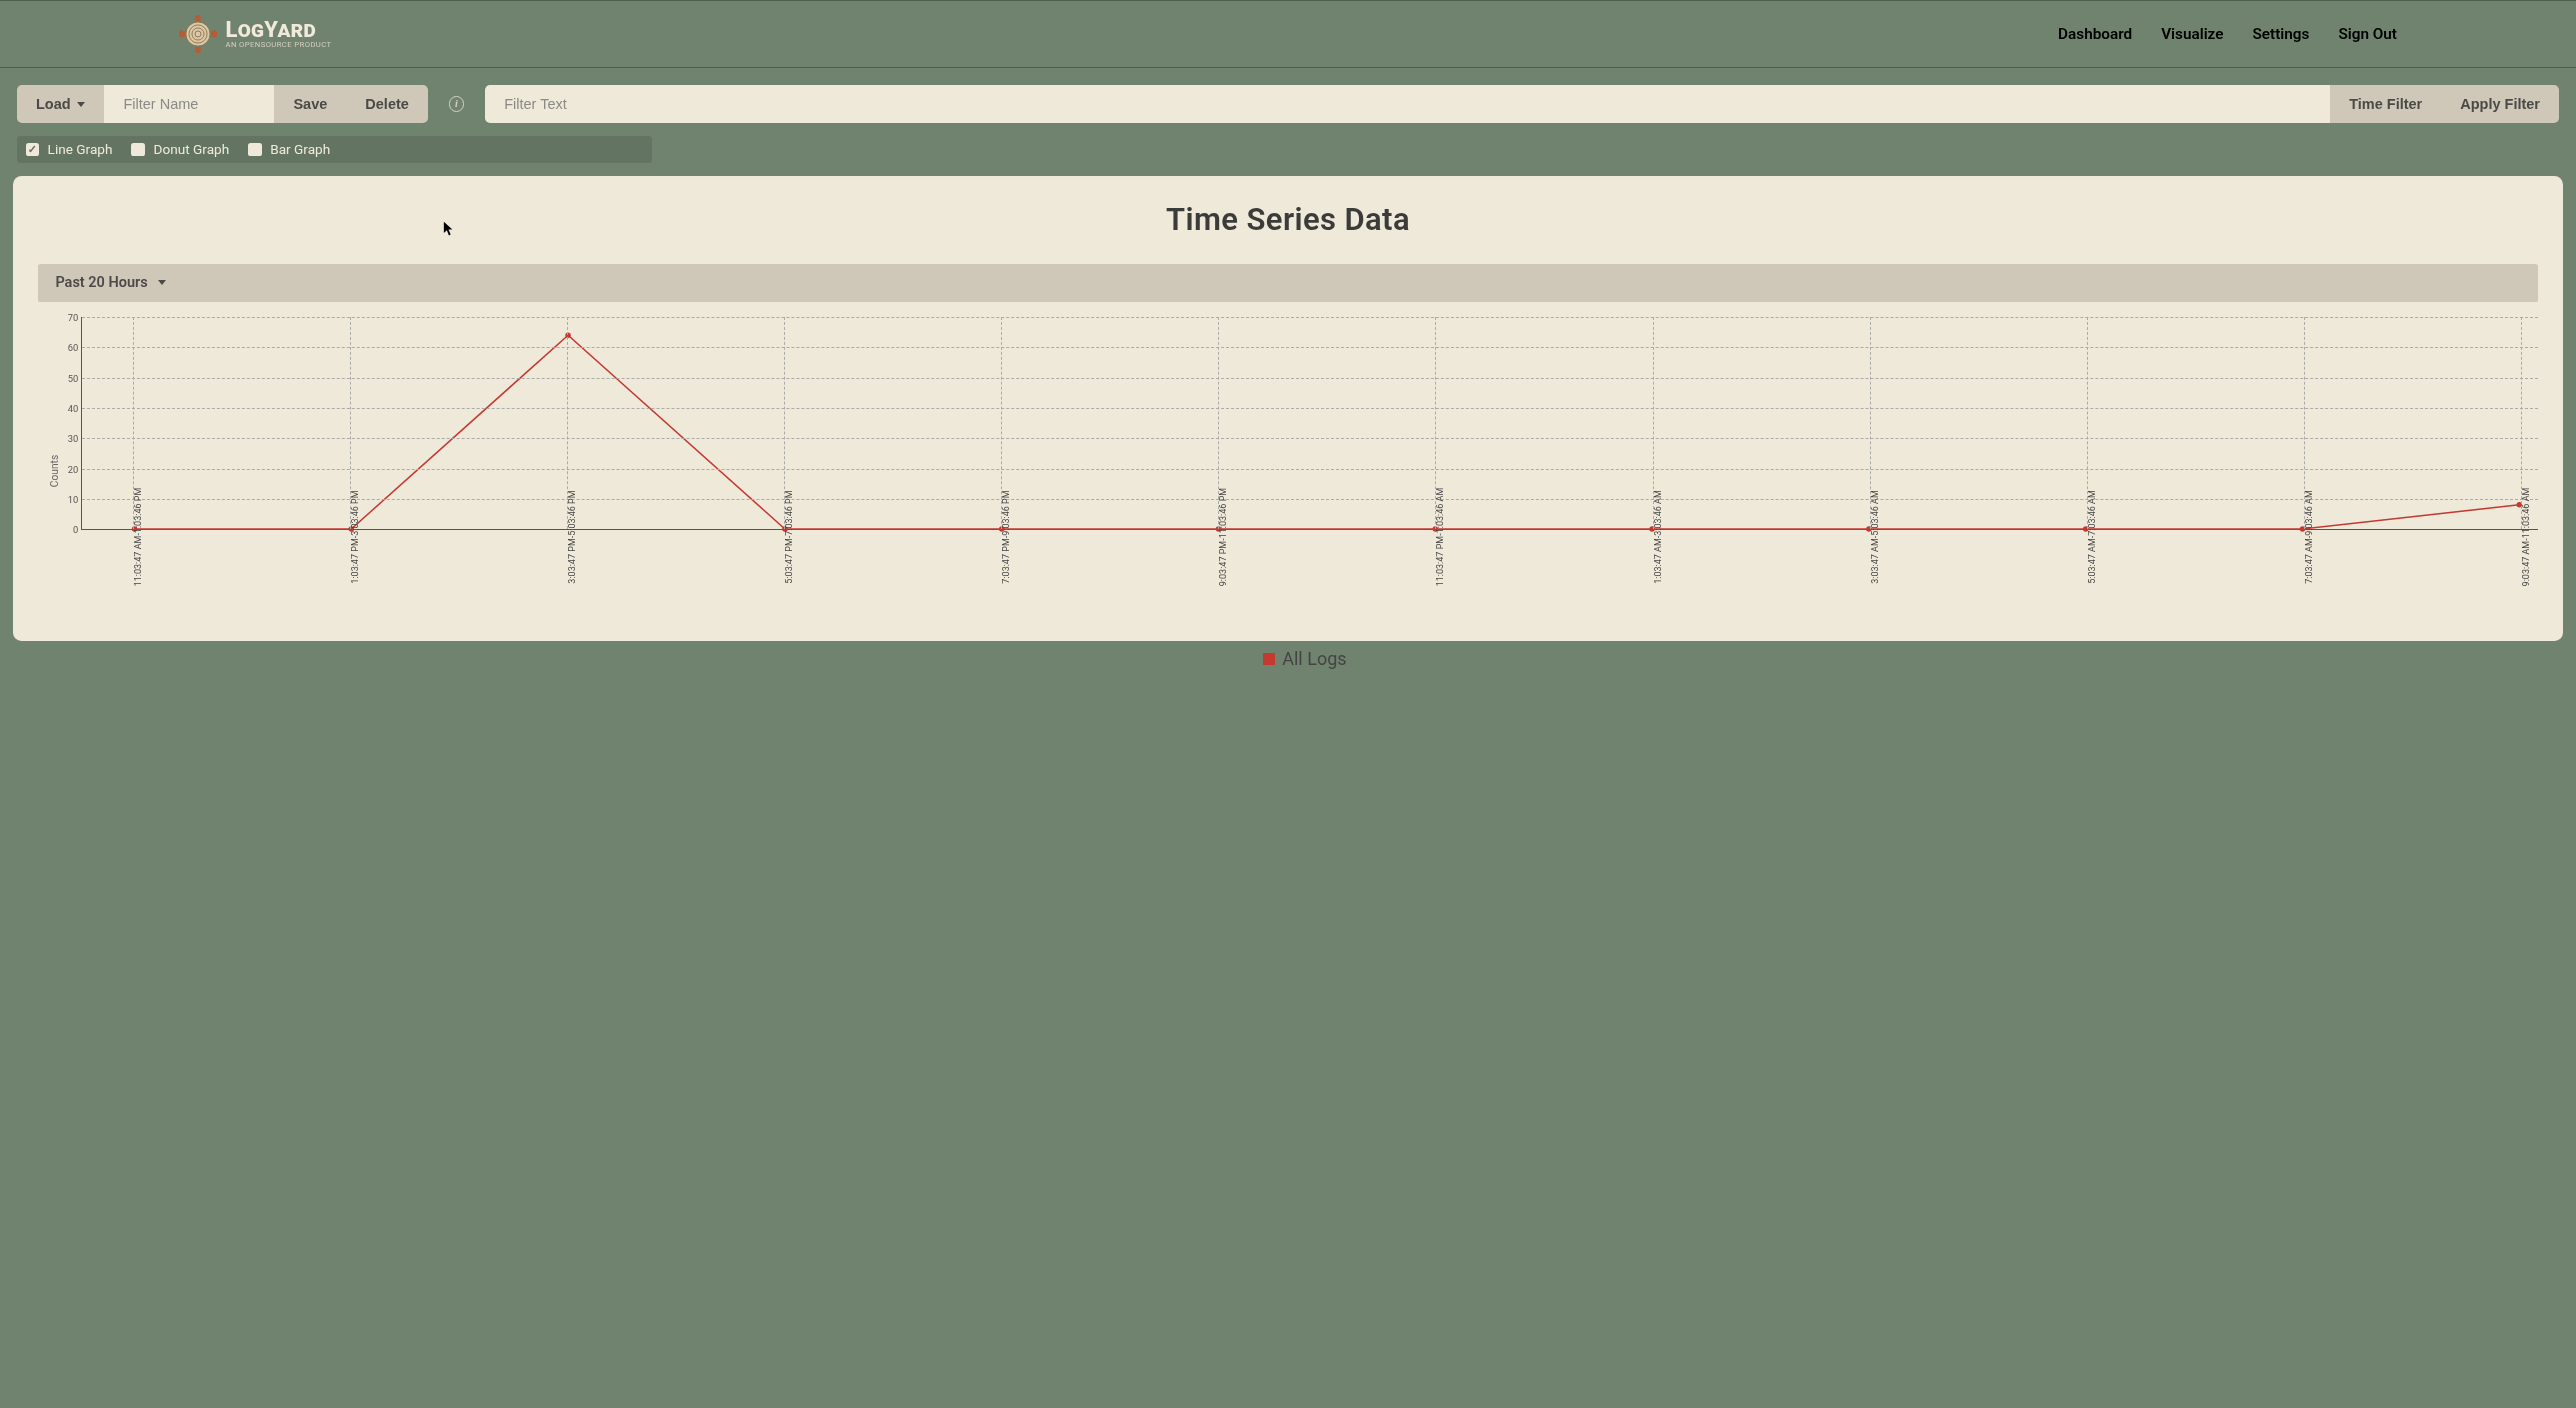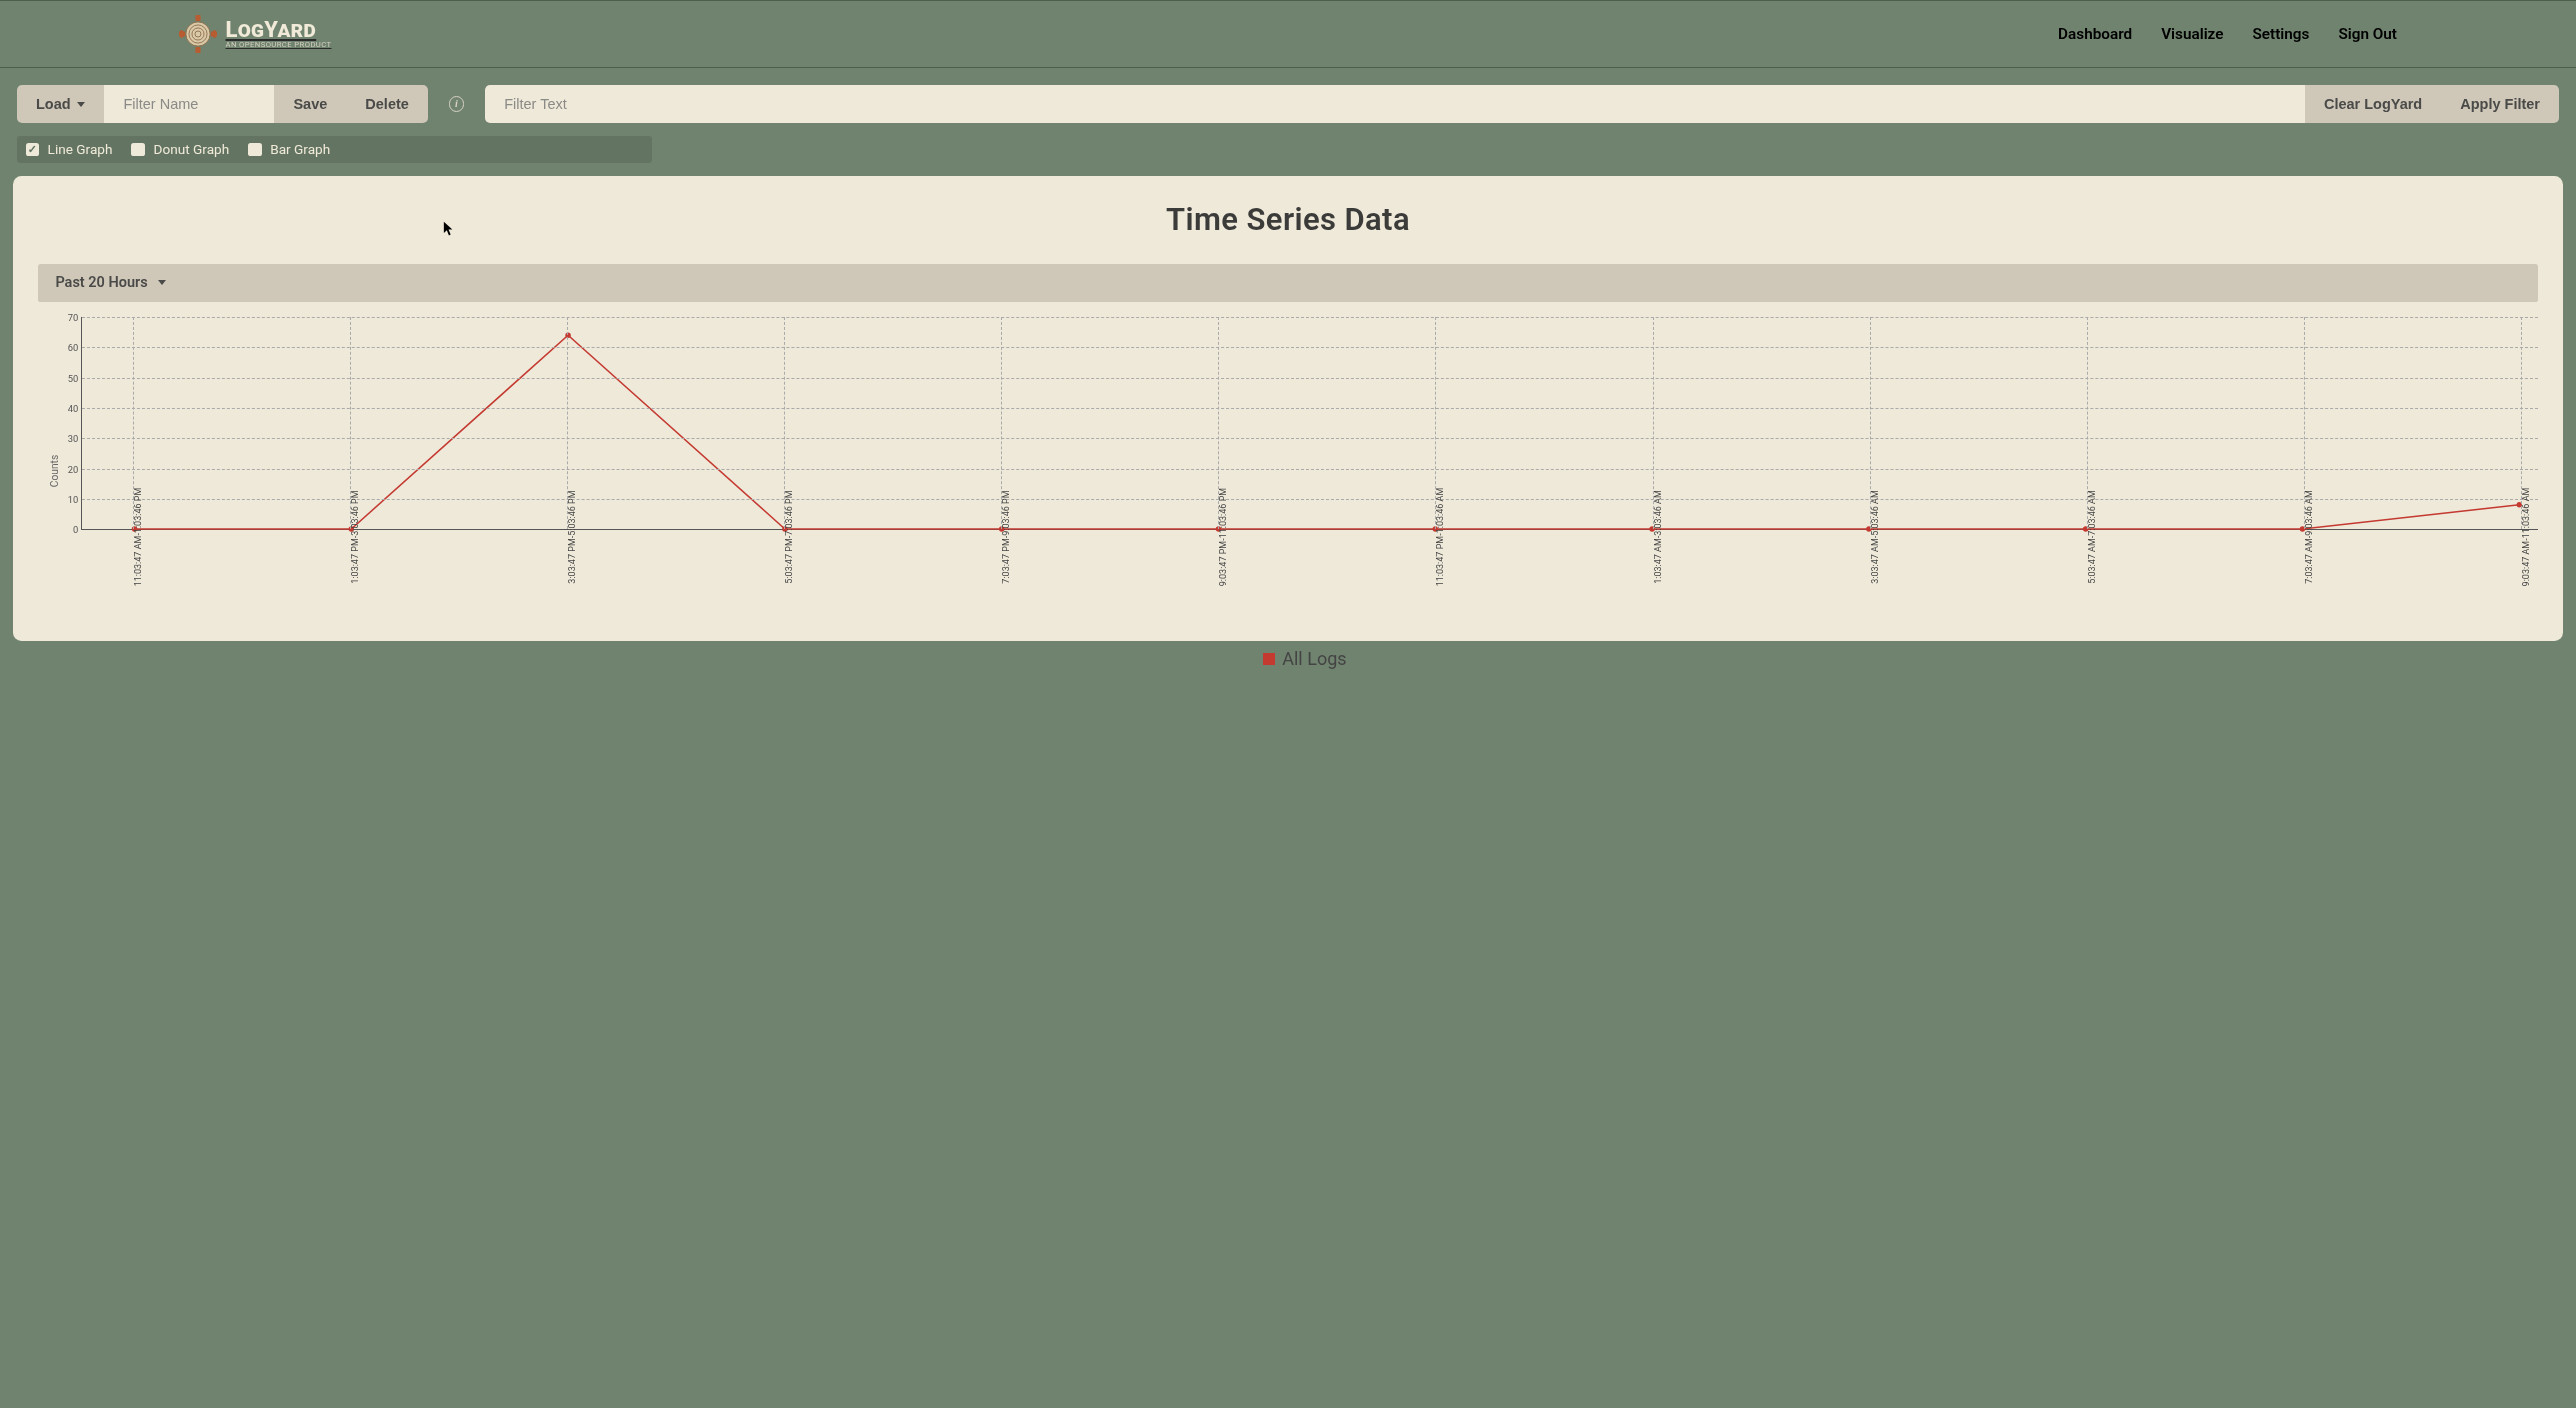--- a/index.html
+++ b/index.html
@@ -23,21 +23,21 @@
     justify-content: space-between;
   }
   .brand {
     display: flex;
     align-items: center;
     gap: 8.5px;
   }
   .brand-logo {
     width: 38px; height: 38px; display:flex; align-items:center; justify-content:center;
   }
-  .brand-text { display:flex; flex-direction:column; line-height:1;text-decoration:underline; }
+  .brand-text { display:flex; flex-direction:column; line-height:1; }
   .brand-name {
     font-size: 22px;
     font-weight: 800;
     letter-spacing: 0.4px;
     color: #f1ead9;
     font-variant: small-caps;
   }
   .brand-tag {
     font-size: 7.7px;
     letter-spacing: 0.4px;
@@ -252,21 +252,21 @@
     <button class="btn">Save</button>
     <button class="btn">Delete</button>
   </div>
 
   <span class="info-icn">i</span>
 
   <div class="seg" style="flex:1;">
     <div class="txt" style="flex:1;">
       <input placeholder="Filter Text" style="">
     </div>
-    <button class="btn">Clear LogYard</button>
+    <button class="btn">Time Filter</button>
     <button class="btn">Apply Filter</button>
   </div>
 </div>
 
 <div class="graph-toggles">
   <label class="chk-wrap">
     <span class="chk checked"></span>
     <span>Line Graph</span>
   </label>
   <label class="chk-wrap">

